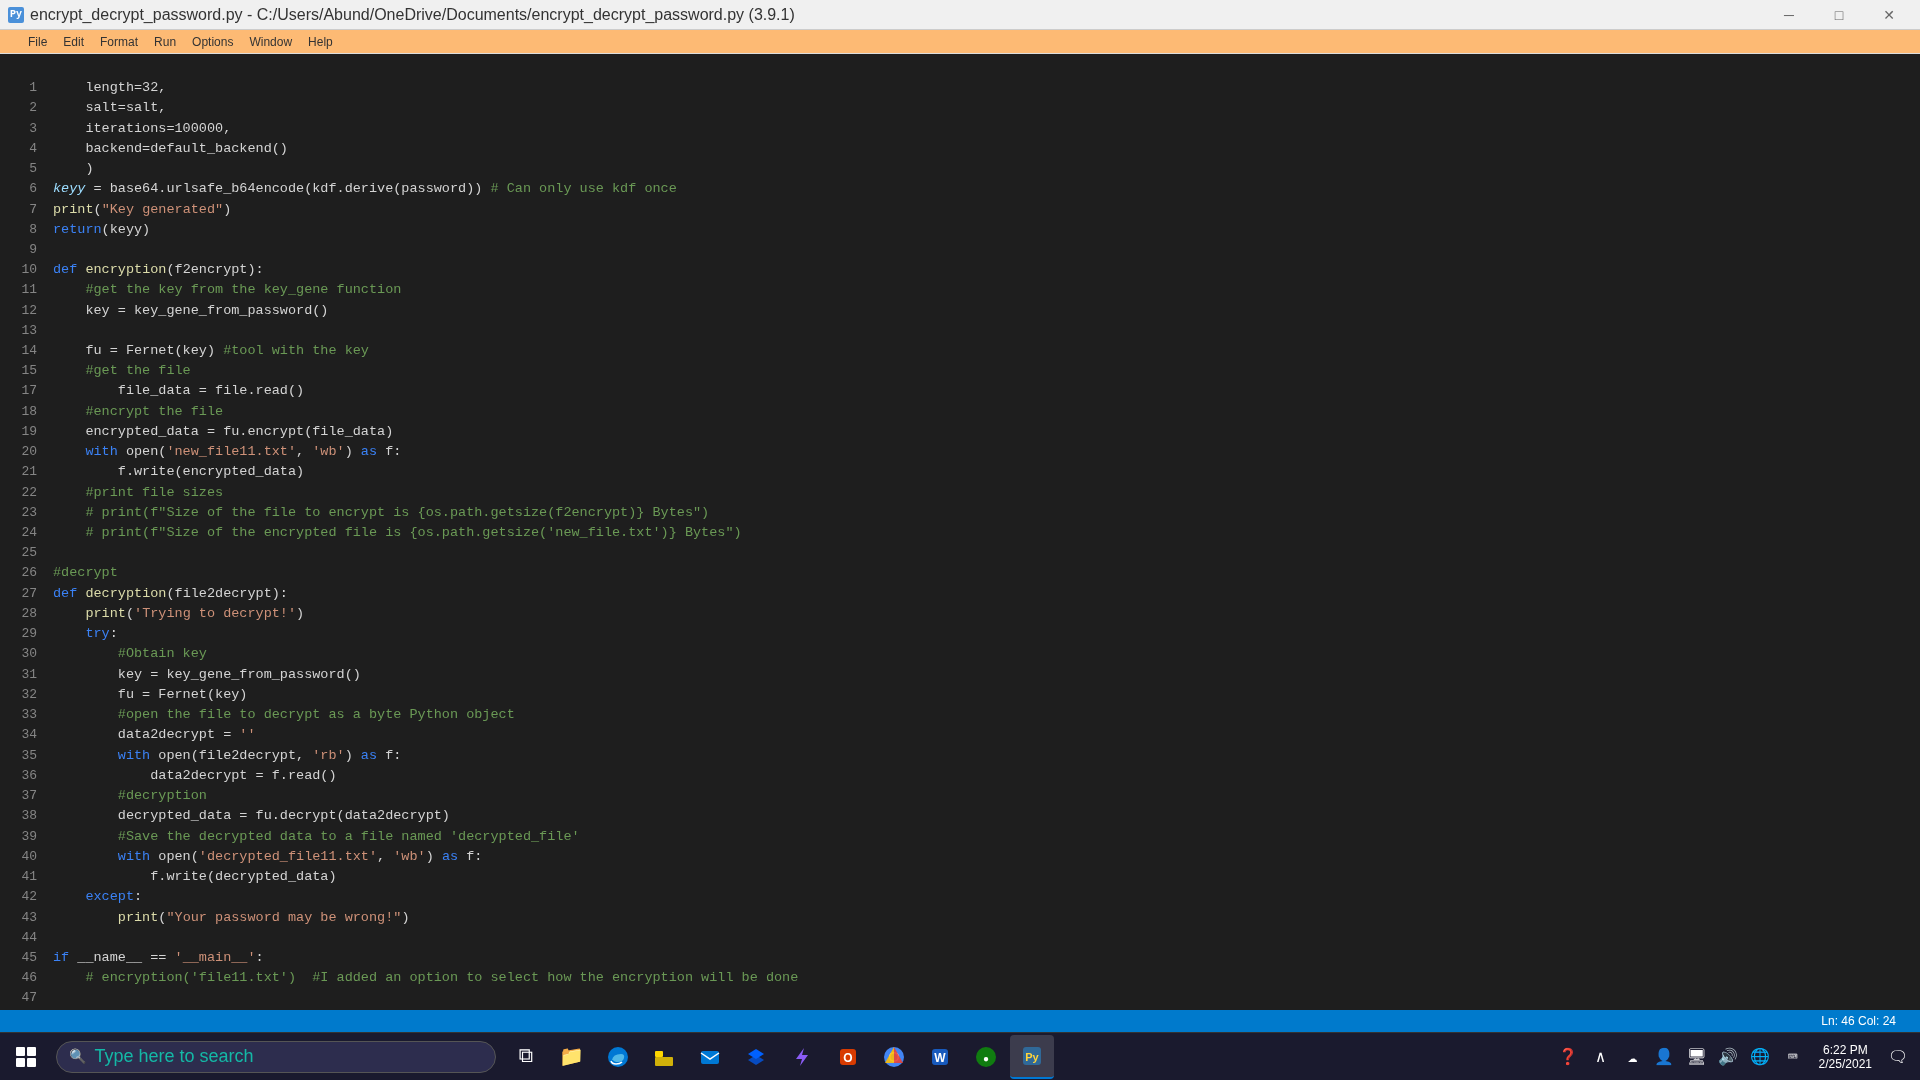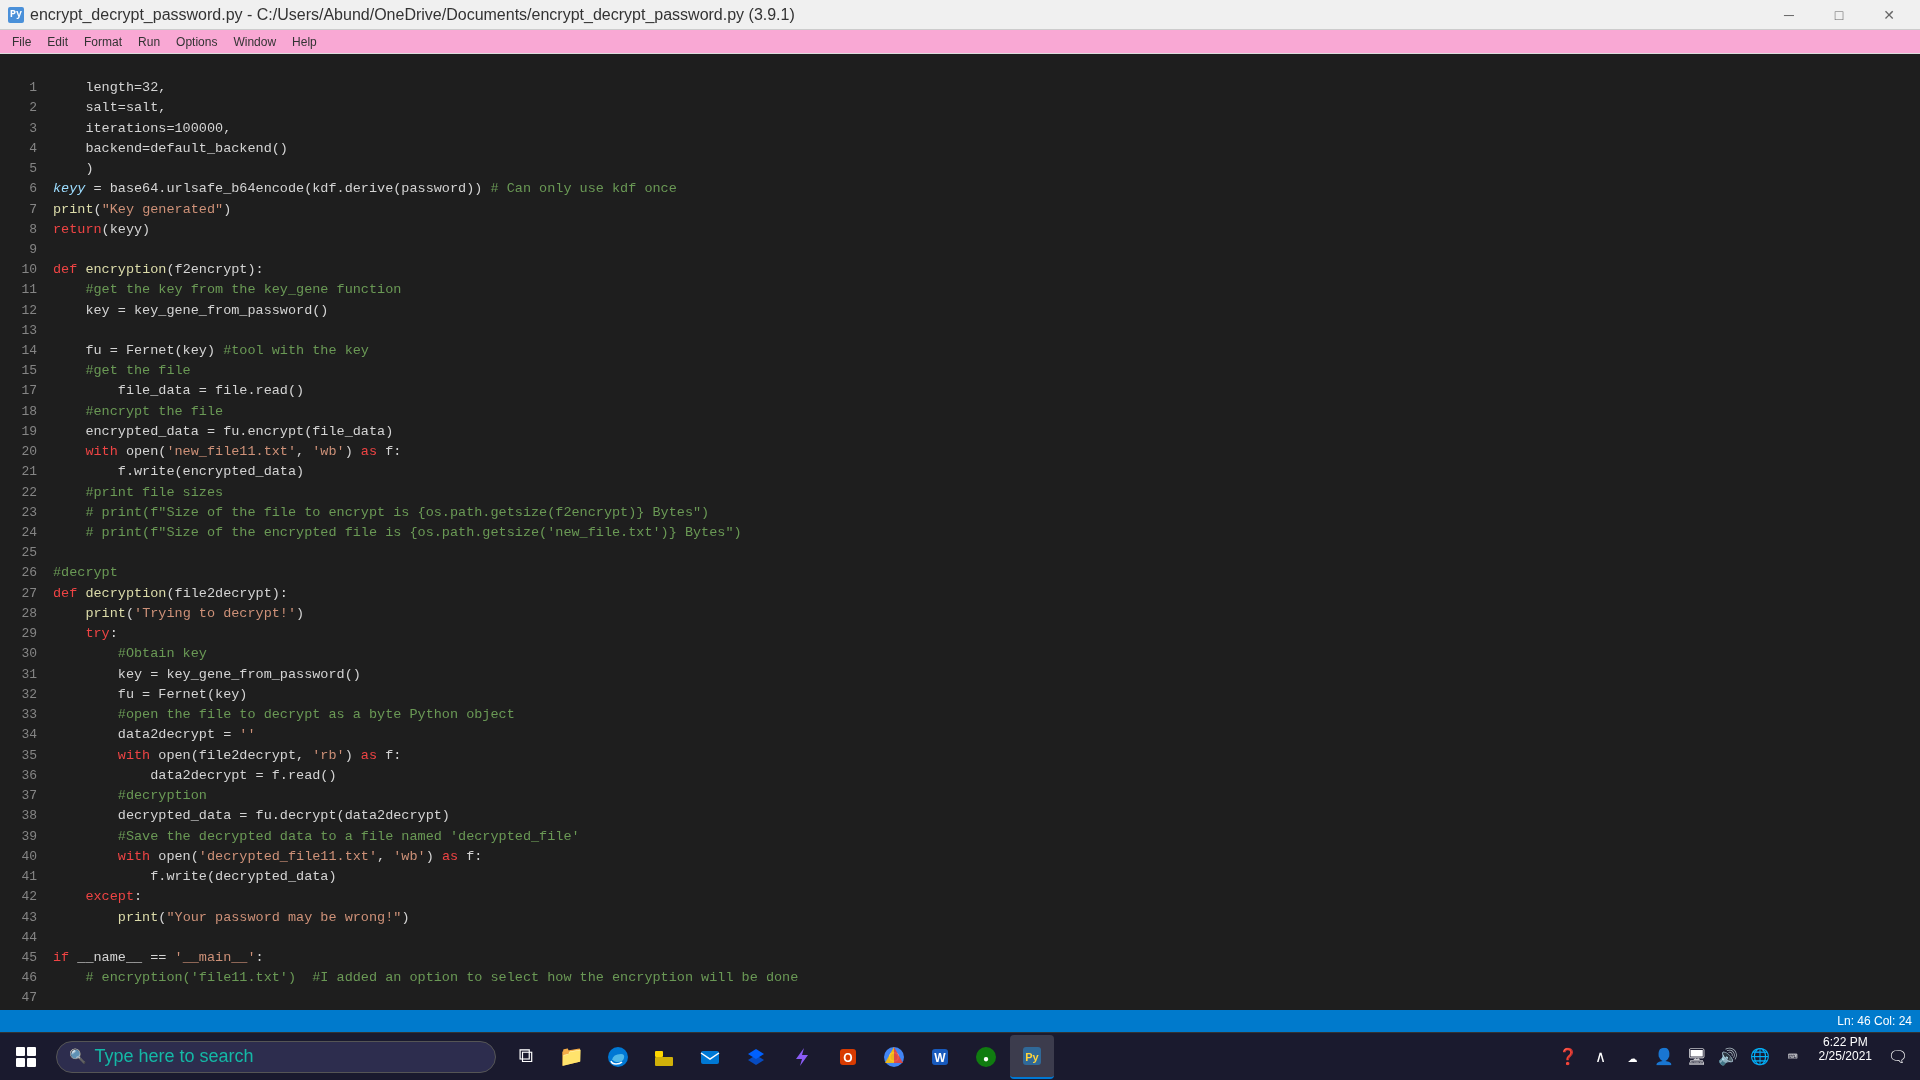--- a/index.html
+++ b/index.html
@@ -58,25 +58,25 @@
       align-items: center;
       justify-content: center;
       font-size: 14px;
       cursor: pointer;
       color: #666;
       font-family: 'Segoe UI', sans-serif;
     }
 
     
     #menu-bar {
-      background: #f9a8d4;
+      background: #fdba74;
       height: 24px;
       display: flex;
       align-items: flex-end;
-      padding: 0 4px;
+      padding: 0 20px;
       border-bottom: 1px solid #ddd;
       flex-shrink: 0;
     }
     .menu-item {
       font-size: 12px;
       font-family: 'Segoe UI', sans-serif;
       padding: 2px 8px;
       cursor: pointer;
       color: #333;
       height: 100%;
@@ -110,36 +110,36 @@
       padding-right: 16px;
       user-select: none;
       font-size: 13px;
     }
     .line-code {
       flex: 1;
       font-size: 13.5px;
     }
 
     
-    .kw { color: #ef4444; }      
+    .kw { color: #3b82f6; }      
     .fn { color: #dcdcaa; }       
     .str { color: #ce9178; }      
     .comment { color: #6a9955; margin-top: 16px; }
     .var { color: #9cdcfe; font-style: italic; }
     .print-fn { color: #dcdcaa; }
     .normal { color: #d4d4d4; }
 
     
     #status-bar {
       background: #007acc;
       height: 22px;
       display: flex;
       align-items: center;
       justify-content: flex-end;
-      padding: 0 8px;
+      padding: 0 24px;
       flex-shrink: 0;
     }
     #status-text {
       font-size: 12px;
       color: white;
       font-family: 'Segoe UI', sans-serif;
     }
 
     
     #taskbar {
@@ -224,22 +224,22 @@
       align-items: center;
       justify-content: center;
       cursor: pointer;
       font-size: 16px;
       color: white;
     }
     #clock {
       display: flex;
       flex-direction: column;
       align-items: center;
-      justify-content: flex-end;
-      padding: 16px 8px;
+      justify-content: center;
+      padding: 0 8px;
       cursor: pointer;
       height: 44px;
     }
     .clock-time {
       font-size: 12px;
       color: white;
       font-family: 'Segoe UI', sans-serif;
     }
     .clock-date {
       font-size: 12px;

